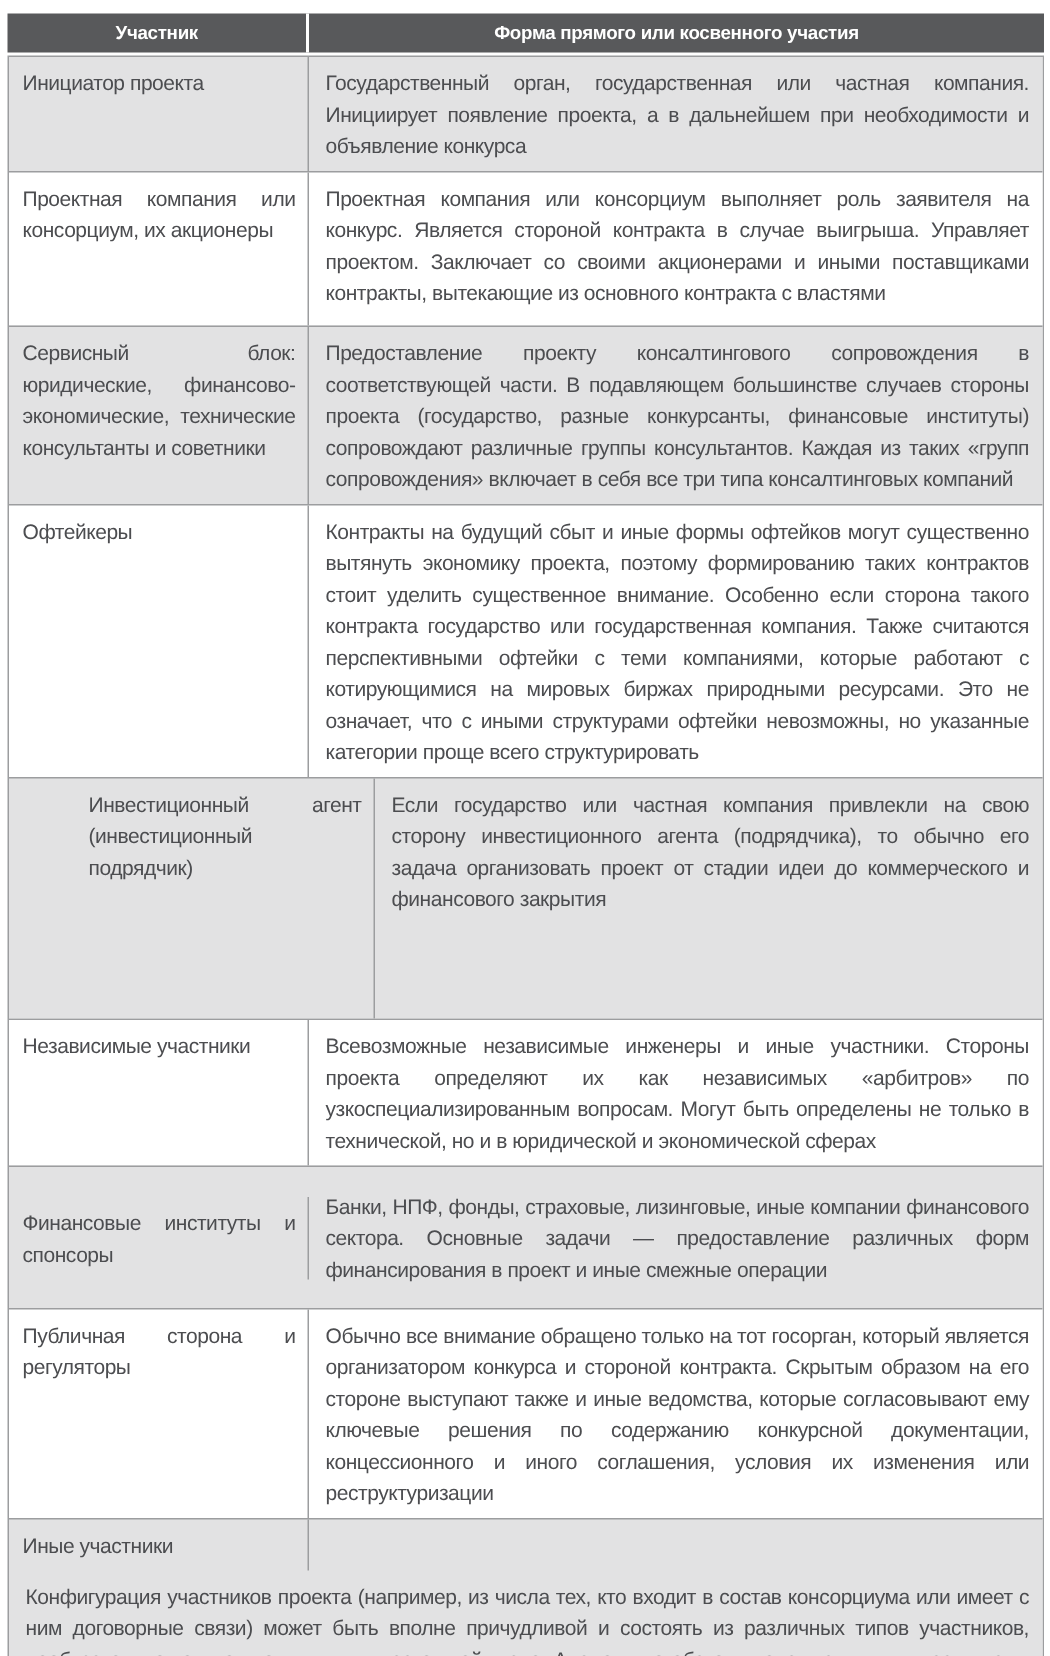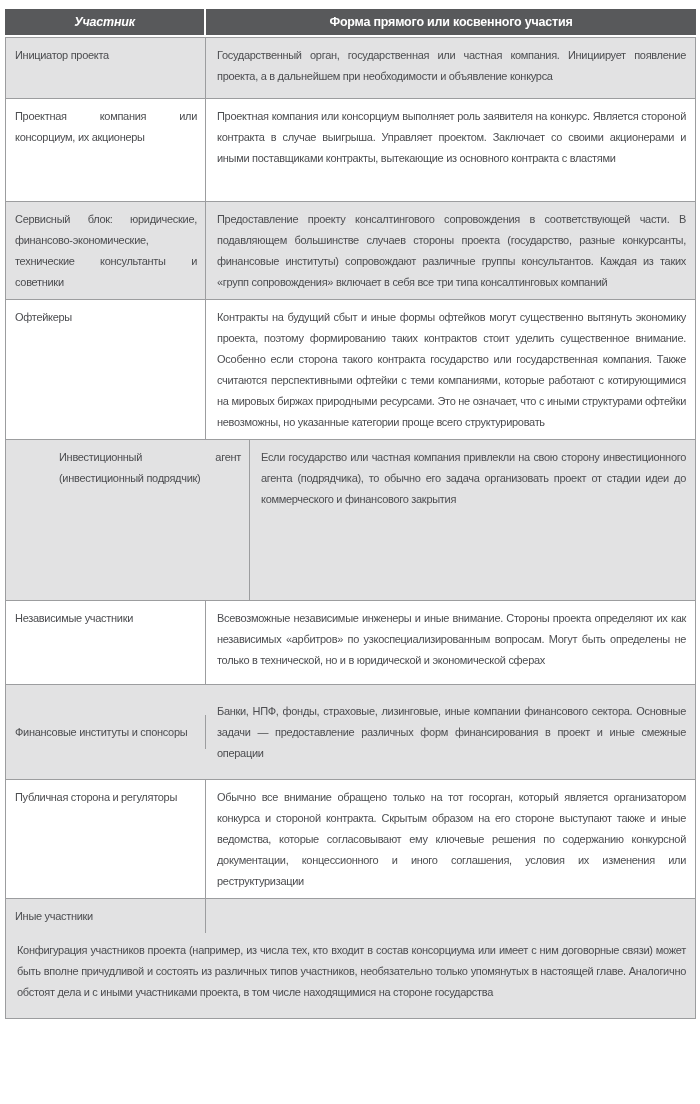--- a/index.html
+++ b/index.html
@@ -30,29 +30,29 @@
   .cap-label{font-weight:bold;color:var(--caption-label);padding-right:7px;}
   .cap-text{color:var(--caption-text);}
   
   .tbl{margin:9px 4px 0 5px;width:691px;}
   .thead{display:flex;background:var(--header-bg);height:26px;}
   .th{
     color:var(--header-text);font-weight:bold;font-size:12.5px;letter-spacing:-0.2px;
     display:flex;align-items:center;justify-content:center;text-align:center;
     padding:2px 4px;
   }
-  .th1{width:201px;border-right:2px solid #ffffff;font-style:italic;}
+  .th1{width:201px;border-right:2px solid #ffffff;}
   .th2{flex:1;}
   .tbody{border:1px solid var(--border);margin-top:2px;background:var(--row-plain);}
   .t-row{display:flex;}
   .t-row + .t-row{border-top:1px solid var(--border);}
   .t-row:nth-of-type(odd){background:var(--row-shade);}
   .t-row:nth-of-type(even){background:var(--row-plain);}
   .t-cell{
-    font-size:11px;line-height:21px;color:var(--body-text);
+    font-size:14px;line-height:21px;color:var(--body-text);
     letter-spacing:-0.3px;text-align:justify;text-align-last:left;
   }
   .c-part{width:200px;border-right:1px solid var(--border);padding:7px 8px 6px 9px;}
   .c-form{flex:1;padding:7px 9px 6px 11px;}
   
   .t-row:nth-of-type(1){min-height:60px;}
   .t-row:nth-of-type(2){min-height:103px;}
   .t-row:nth-of-type(3){min-height:74px;}
   .t-row:nth-of-type(4){min-height:118px;}
   .t-row:nth-of-type(5){min-height:161px;padding-left:44px;}
@@ -98,21 +98,21 @@
           <div class="t-cell c-form">Контракты на будущий сбыт и иные формы офтейков могут существенно вытянуть экономику проекта, поэтому формированию таких контрактов стоит уделить существенное внимание. Особенно если сторона такого контракта государство или государственная компания. Также считаются перспективными офтейки с теми компаниями, которые работают с котирующимися на мировых биржах природными ресурсами. Это не означает, что с иными структурами офтейки невозможны, но указанные категории проще всего структурировать</div>
         </div>
 
         <div class="t-row">
           <div class="t-cell c-part">Инвестиционный агент (инвестиционный подрядчик)</div>
           <div class="t-cell c-form">Если государство или частная компания привлекли на свою сторону инвестиционного агента (подрядчика), то обычно его задача организовать проект от стадии идеи до коммерческого и финансового закрытия</div>
         </div>
 
         <div class="t-row">
           <div class="t-cell c-part">Независимые участники</div>
-          <div class="t-cell c-form">Всевозможные независимые инженеры и иные внимание. Стороны проекта определяют их как независимых «арбитров» по узкоспециализированным вопросам. Могут быть определены не только в технической, но и в юридической и экономической сферах</div>
+          <div class="t-cell c-form">Всевозможные независимые инженеры и иные участники. Стороны проекта определяют их как независимых «арбитров» по узкоспециализированным вопросам. Могут быть определены не только в технической, но и в юридической и экономической сферах</div>
         </div>
 
         <div class="t-row">
           <div class="t-cell c-part">Финансовые институты и спонсоры</div>
           <div class="t-cell c-form">Банки, НПФ, фонды, страховые, лизинговые, иные компании финансового сектора. Основные задачи — предоставление различных форм финансирования в проект и иные смежные операции</div>
         </div>
 
         <div class="t-row">
           <div class="t-cell c-part">Публичная сторона и регуляторы</div>
           <div class="t-cell c-form">Обычно все внимание обращено только на тот госорган, который является организатором конкурса и стороной контракта. Скрытым образом на его стороне выступают также и иные ведомства, которые согласовывают ему ключевые решения по содержанию конкурсной документации, концессионного и иного соглашения, условия их изменения или реструктуризации</div>

